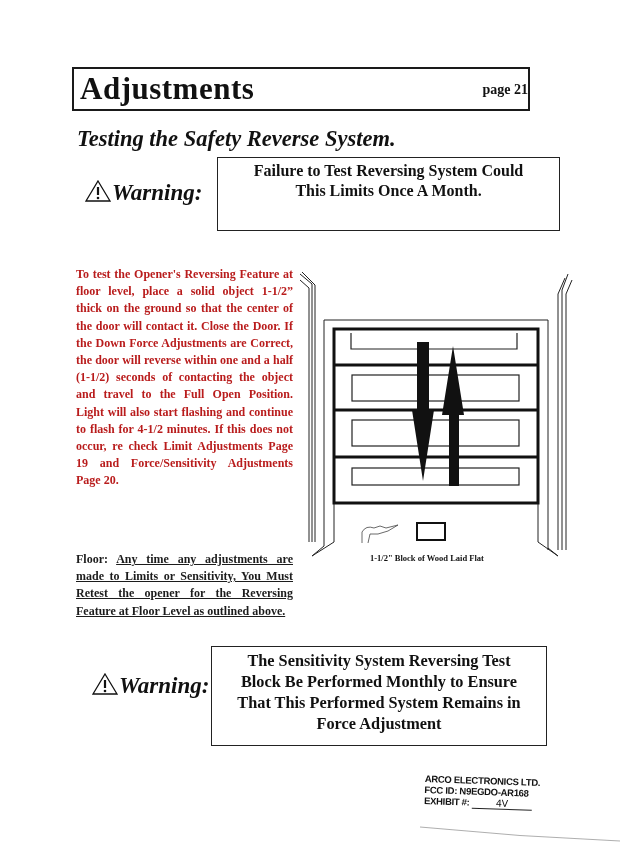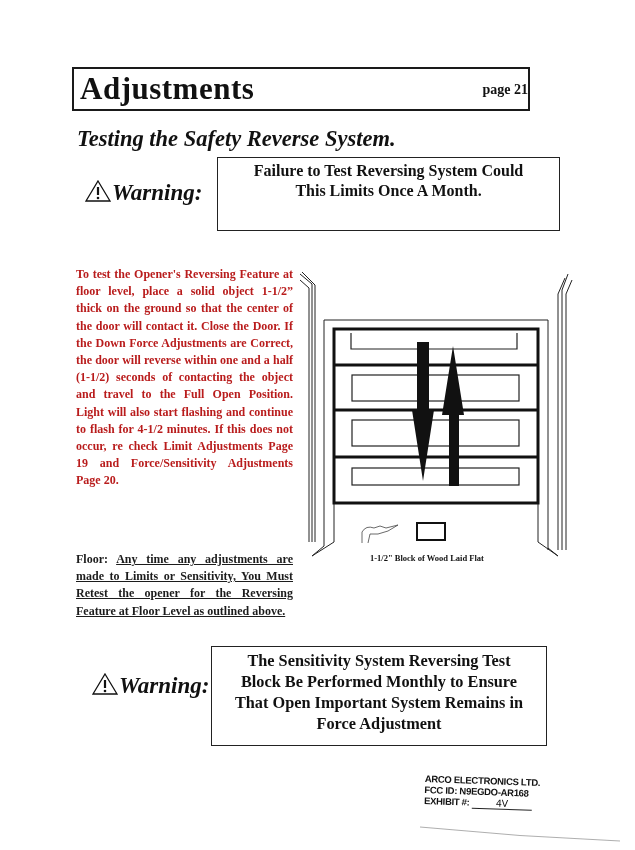--- a/index.html
+++ b/index.html
@@ -146,21 +146,21 @@
   <svg width="26" height="22" viewBox="0 0 26 22">
     <polygon points="13,1 25,21 1,21" fill="none" stroke="#111" stroke-width="1.3"></polygon>
     <line x1="13" y1="7" x2="13" y2="15" stroke="#111" stroke-width="2.2"></line>
     <circle cx="13" cy="18" r="1.3" fill="#111"></circle>
   </svg>
   <span>Warning:</span>
 </div>
 <div class="abs warn-box warn-box-2">
   <div>The Sensitivity System Reversing Test</div>
   <div>Block Be Performed Monthly to Ensure</div>
-  <div>That Open Important System Remains in</div>
+  <div>That This Performed System Remains in</div>
   <div>Force Adjustment</div>
 </div>
 
 <div class="abs stamp">
   <div>ARCO ELECTRONICS LTD.</div>
   <div>
     <span>FCC ID:</span>
     <span>N9EGDO-AR168</span>
   </div>
   <div>

